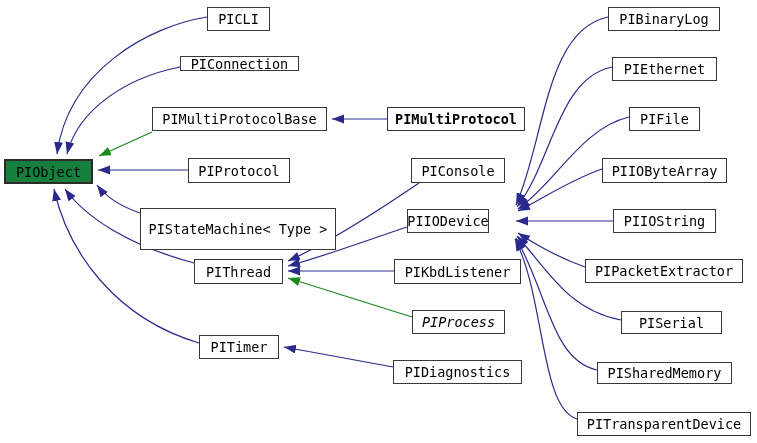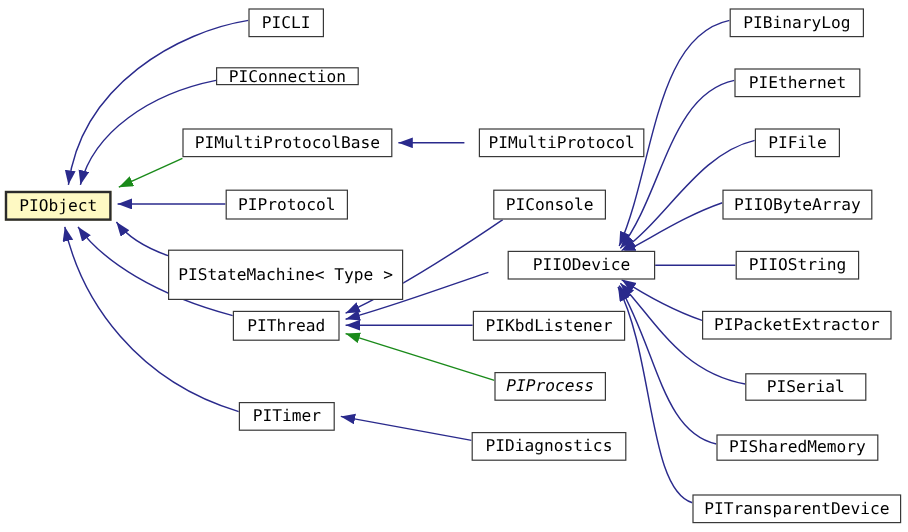--- a/index.html
+++ b/index.html
@@ -29,21 +29,21 @@
     border: 1px solid #383838;
     color: #000000;
     font-size: 13.5px;
     display: flex;
     align-items: center;
     justify-content: center;
     white-space: nowrap;
     cursor: pointer;
   }
   .node.highlighted {
-    background: #fef9c3;
+    background: #15803d;
     border: 2px solid #2b2b2b;
     cursor: default;
   }
   .edge {
     fill: none;
     stroke-width: 1.2;
   }
   .edge.public { stroke: #2a2a8c; }
   .edge.protected { stroke: #1a8a1a; }
 </style>
@@ -87,29 +87,29 @@
   </svg>
 
   <div class="node highlighted" style="left:4px; top:159px; width:89px; height:25px;">PIObject</div>
 
   <div class="node" style="left:207px; top:7px; width:63px; height:24px;">PICLI</div>
 
   <div class="node" style="left:180px; top:56px; width:119px; height:15px;">PIConnection</div>
 
   <div class="node" style="left:152px; top:107px; width:175px; height:24px;">PIMultiProtocolBase</div>
 
-  <div class="node" style="left:399px; top:107px; width:138px; height:24px;">PIMultiProtocol</div>
+  <div class="node" style="left:387px; top:107px; width:138px; height:24px;font-weight:bold;">PIMultiProtocol</div>
 
   <div class="node" style="left:188px; top:158px; width:102px; height:25px;">PIProtocol</div>
 
   <div class="node" style="left:140px; top:208px; width:196px; height:42px;">PIStateMachine&lt; Type &gt;</div>
 
   <div class="node" style="left:411px; top:158px; width:94px; height:25px;">PIConsole</div>
 
-  <div class="node" style="left:407px; top:209px; width:123px; height:24px;margin-left:16px;">PIIODevice</div>
+  <div class="node" style="left:407px; top:209px; width:82px; height:24px;">PIIODevice</div>
 
   <div class="node" style="left:194px; top:259px; width:89px; height:25px;">PIThread</div>
 
   <div class="node" style="left:394px; top:259px; width:127px; height:25px;">PIKbdListener</div>
 
   <div class="node" style="left:412px; top:310px; width:93px; height:24px;font-style:italic;">PIProcess</div>
 
   <div class="node" style="left:199px; top:335px; width:80px; height:24px;">PITimer</div>
 
   <div class="node" style="left:393px; top:360px; width:129px; height:24px;">PIDiagnostics</div>

